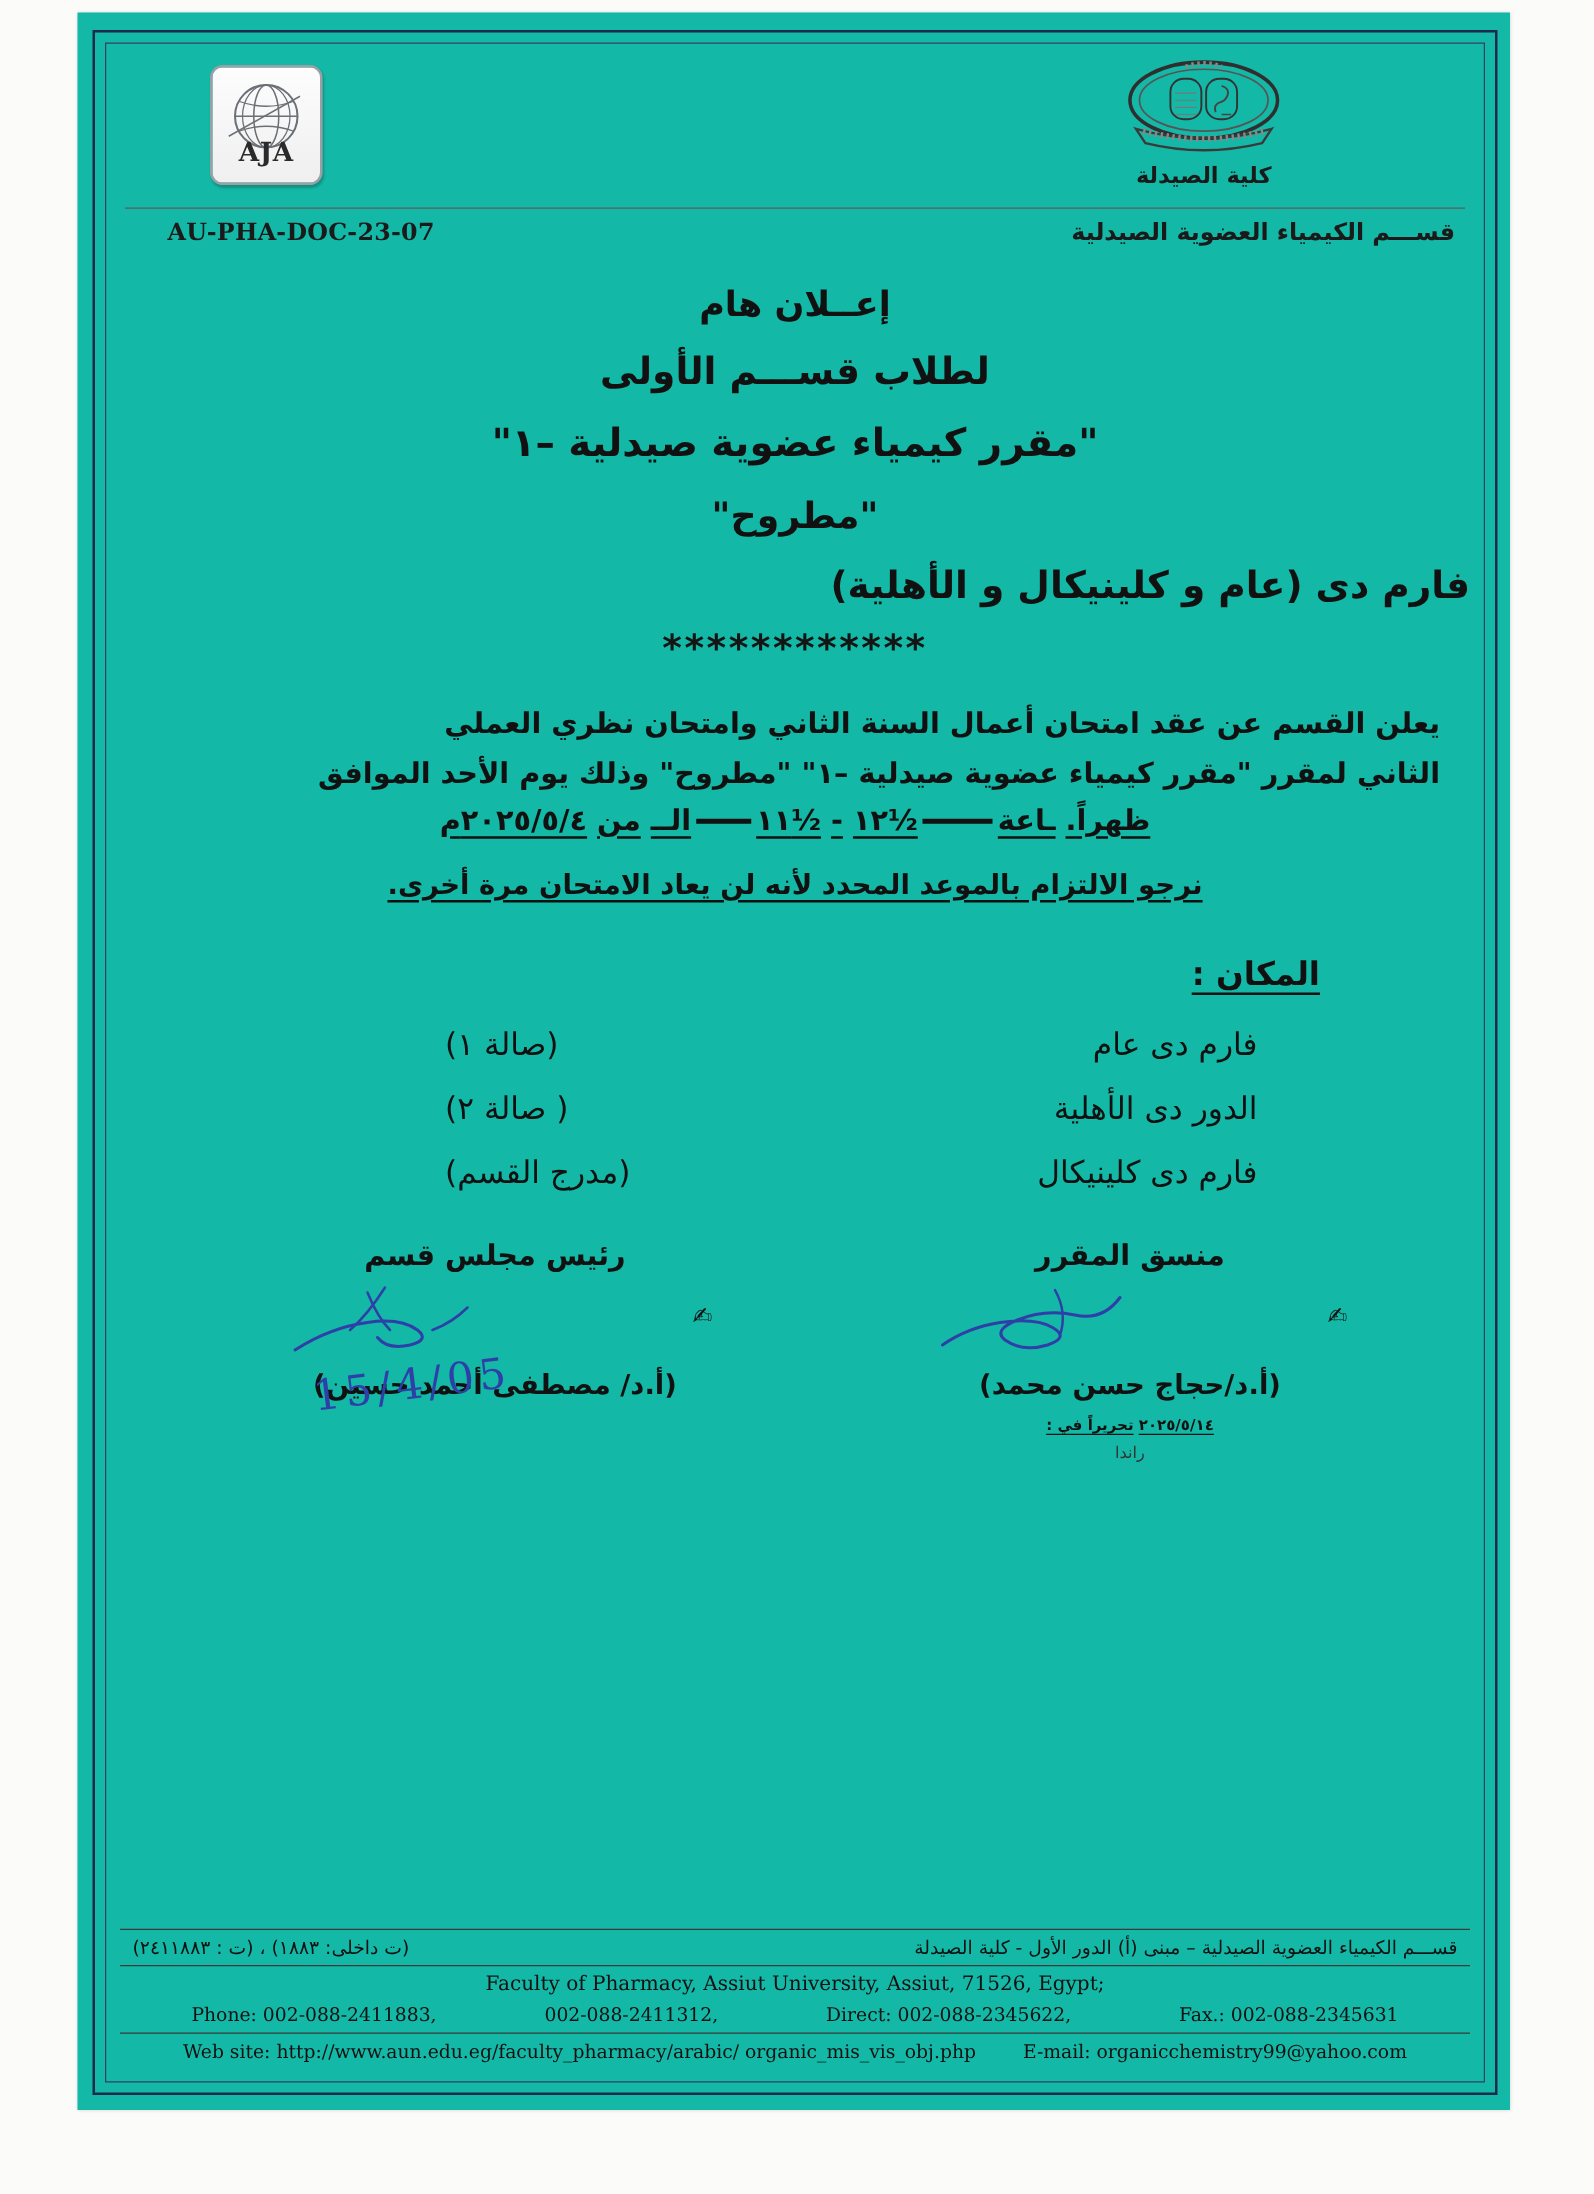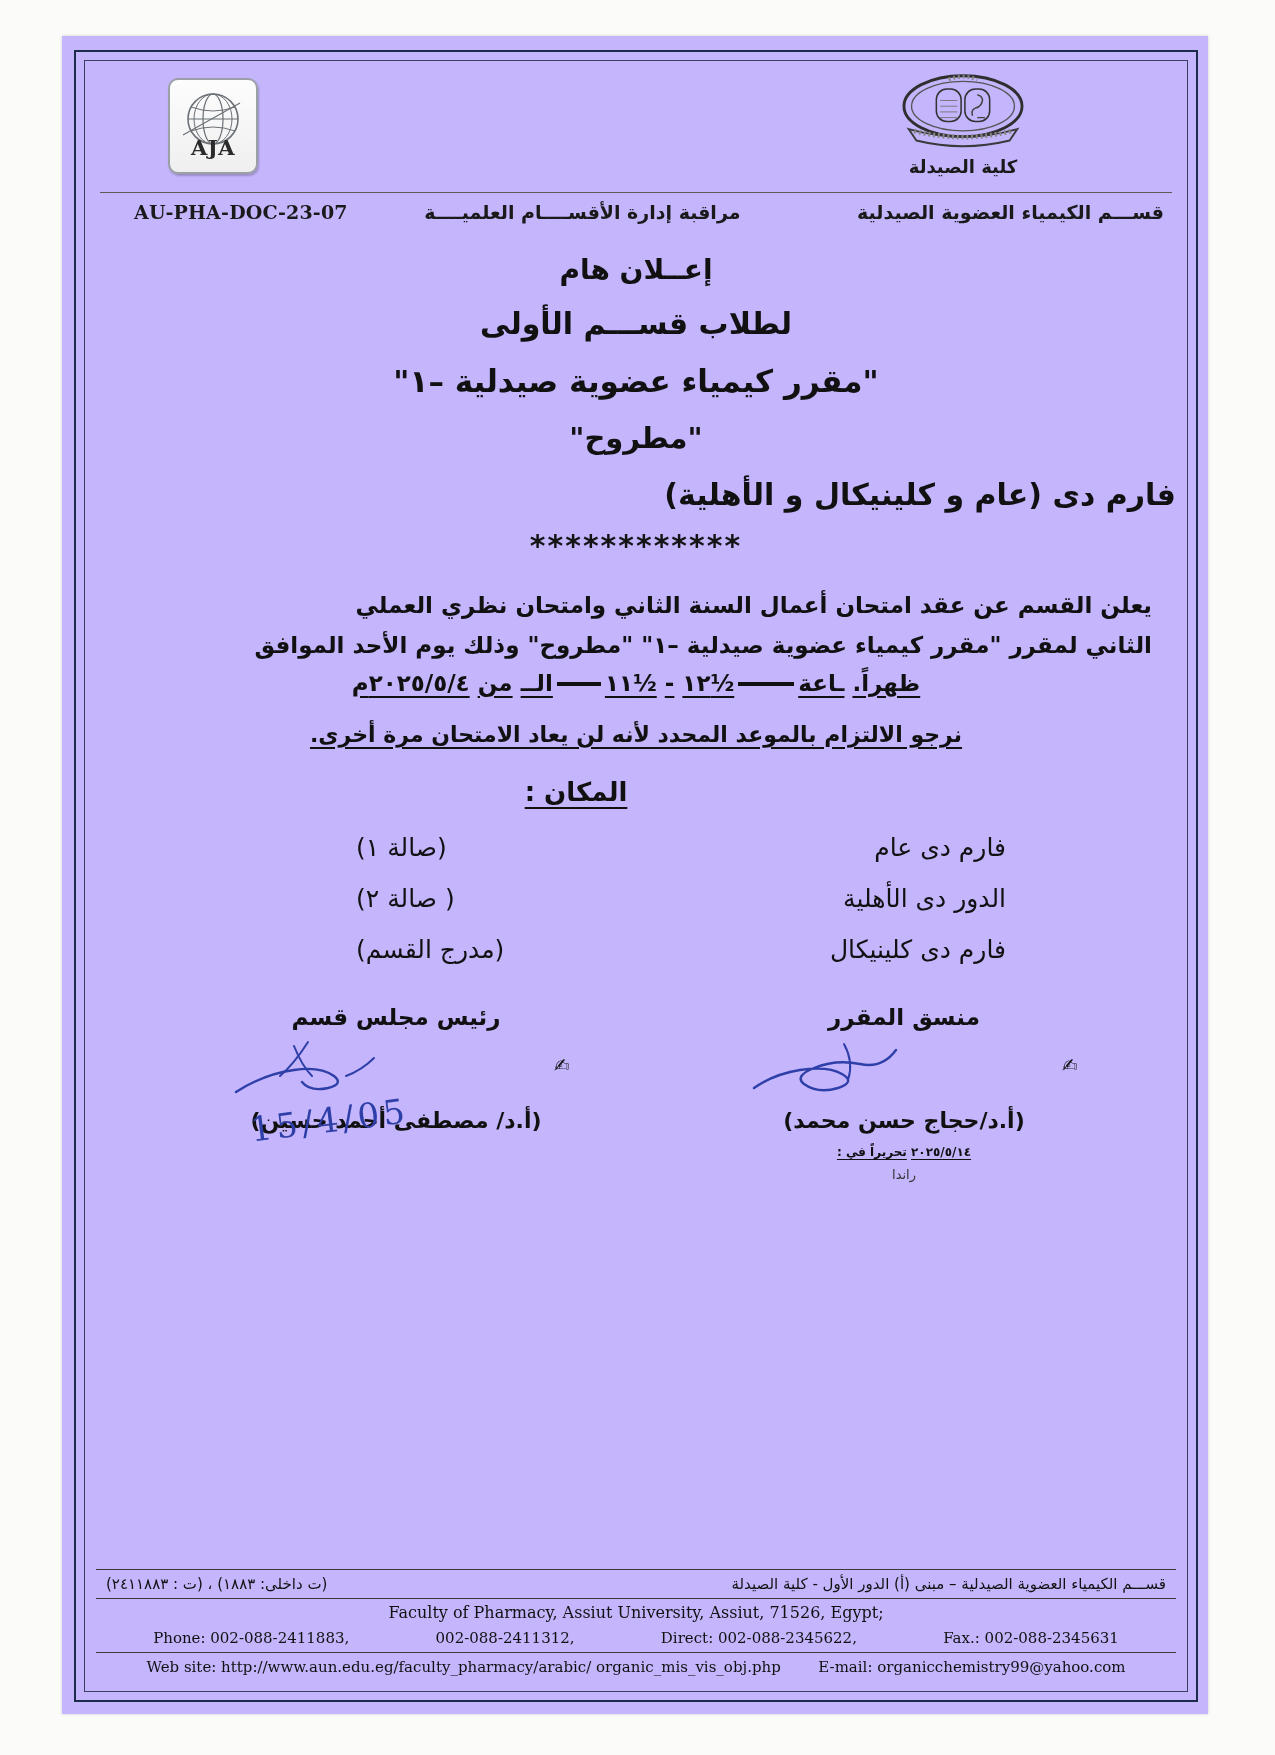--- a/index.html
+++ b/index.html
@@ -17,24 +17,24 @@
 
   
   .scan-page {
     position: absolute;
     inset: 0;
     background: #fbfbf9;
   }
   .paper {
     position: absolute;
     left: 62px;
-    top: 36px;
+    top: 10px;
     width: 1146px;
     height: 1678px;
-    background: #c4b5fd;
+    background: #14b8a6;
     box-shadow: 0 0 3px rgba(0,0,0,.18);
   }
   .outer-rule {
     position: absolute;
     left: 12px;
     top: 14px;
     right: 10px;
     bottom: 12px;
     border: 2px solid #1d2b4a;
   }
@@ -219,25 +219,25 @@
     margin-top: 26px;
   }
   .commit-line span {
     text-decoration: underline;
     text-underline-offset: 5px;
   }
 
   
   .place-head {
     direction: rtl;
-    text-align: center;
+    text-align: right;
     font-size: 26px;
     font-weight: bold;
     color: #111;
-    margin-top: 30px;
+    margin-top: 44px;
     padding-right: 120px;
   }
   .place-head span {
     text-decoration: underline;
     text-underline-offset: 6px;
   }
   .venues {
     margin-top: 26px;
     direction: rtl;
     padding: 0 170px 0 260px;
@@ -414,21 +414,20 @@
             <path d="M60 10 q15 -6 30 0" fill="none" stroke="#888" stroke-width="4" stroke-dasharray="2 3"></path>
           </svg>
           <div class="faculty-name">كلية الصيدلة</div>
         </div>
       </div>
 
       <div class="hdr-rule"></div>
 
       <div class="hdr-row">
         <div class="doc-code">AU-PHA-DOC-23-07</div>
-        <div class="mid-label">مراقبة إدارة الأقســــام العلميــــة</div>
         <div class="dept-label">قســـم الكيمياء العضوية الصيدلية</div>
       </div>
 
       <div class="titles">
         <div class="t-line t1">إعــلان هام</div>
         <div class="t-line t2">لطلاب قســـم الأولى</div>
         <div class="t-line t3">"مقرر كيمياء عضوية صيدلية –١"</div>
         <div class="t-line t4">"مطروح"</div>
         <div class="t-line t5">فارم دى (عام و كلينيكال و الأهلية)</div>
         <div class="stars">************</div>

